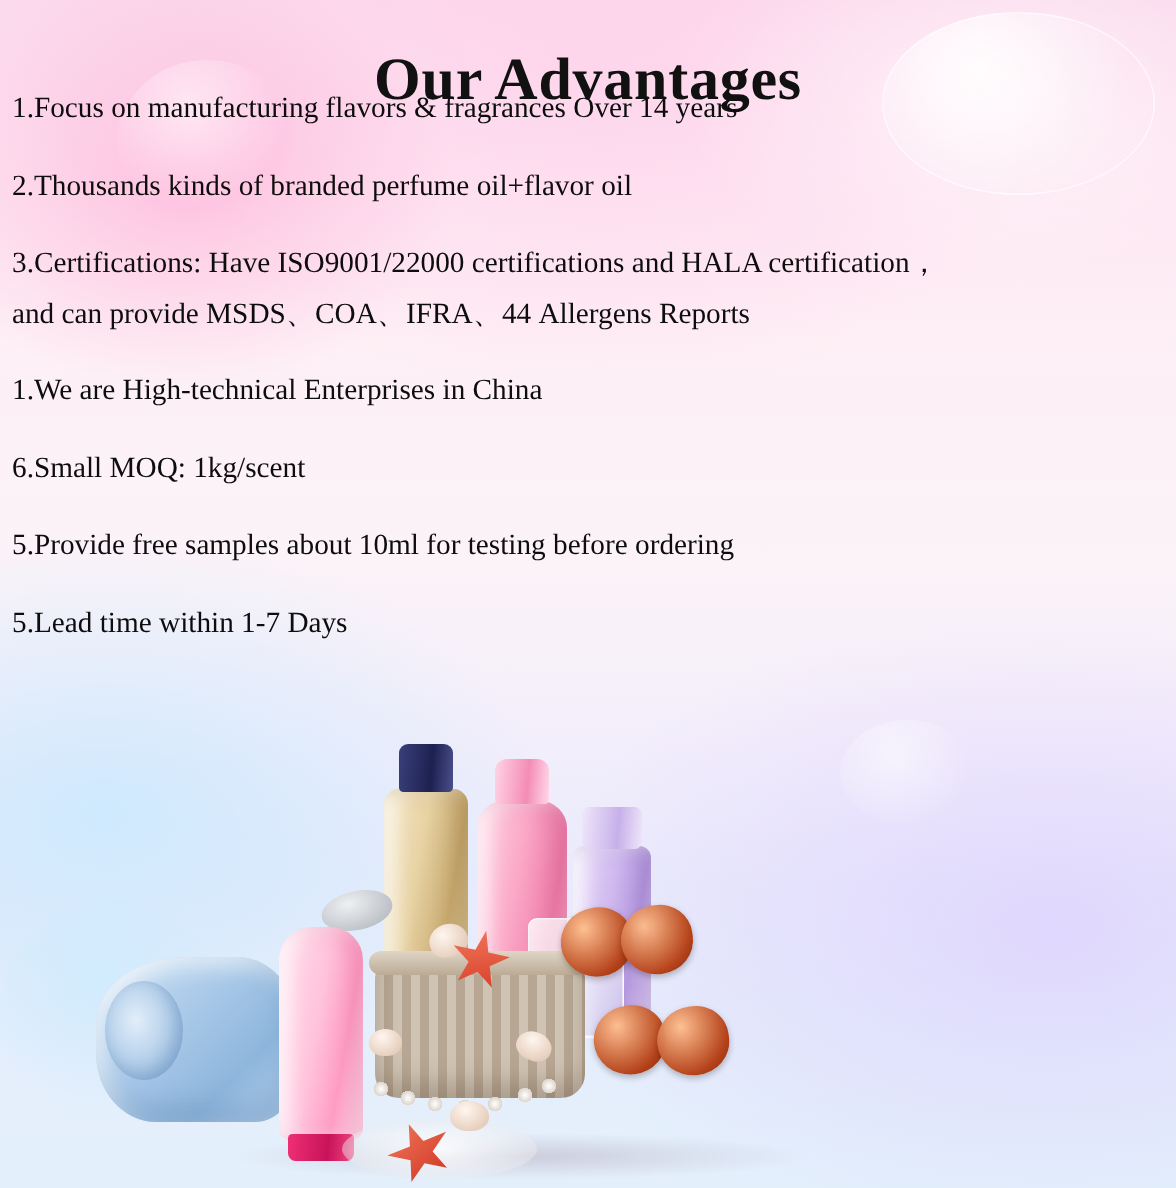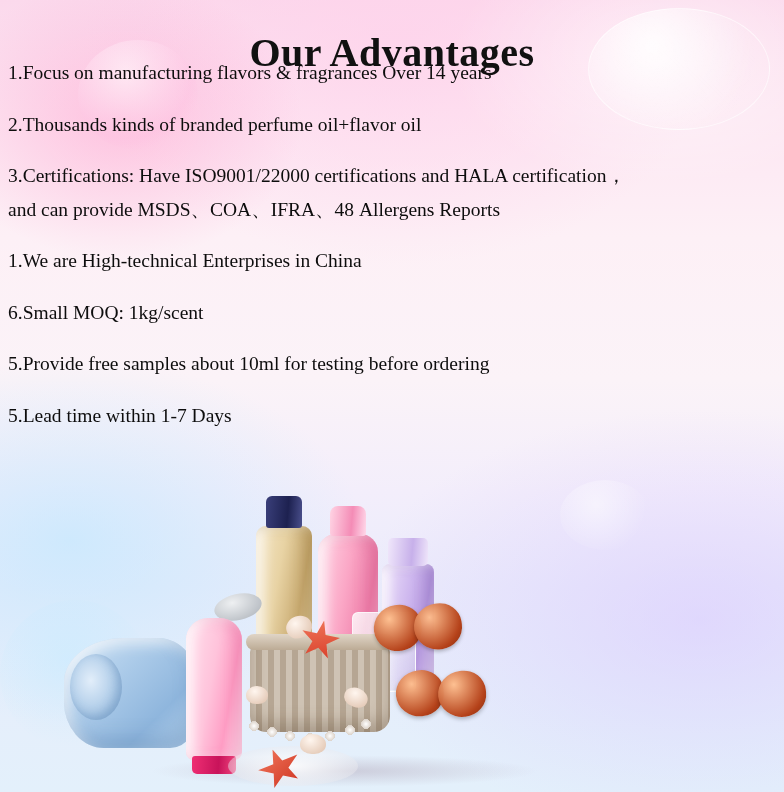--- a/index.html
+++ b/index.html
@@ -244,21 +244,21 @@
   <div class="bubble b2"></div>
   <div class="bubble b5"></div>
   <div class="bubble b6"></div>
 
   <h1 id="title">Our Advantages</h1>
 
   <div id="advantages">
     <p class="adv-line">1.Focus on manufacturing flavors &amp; fragrances Over 14 years</p>
     <p class="adv-line">2.Thousands kinds of branded perfume oil+flavor oil</p>
     <p class="adv-line">3.Certifications: Have ISO9001/22000 certifications and HALA certification，</p>
-    <p class="adv-line cont">and can provide MSDS、COA、IFRA、48 Allergens Reports</p>
+    <p class="adv-line cont">and can provide MSDS、COA、IFRA、44 Allergens Reports</p>
     <p class="adv-line">1.We are High-technical Enterprises in China</p>
     <p class="adv-line">6.Small MOQ: 1kg/scent</p>
     <p class="adv-line">5.Provide free samples about 10ml for testing before ordering</p>
     <p class="adv-line">5.Lead time within 1-7 Days</p>
   </div>
 
   <div id="product">
 
     <div class="shadow-base"></div>
     <div class="towel"></div>

